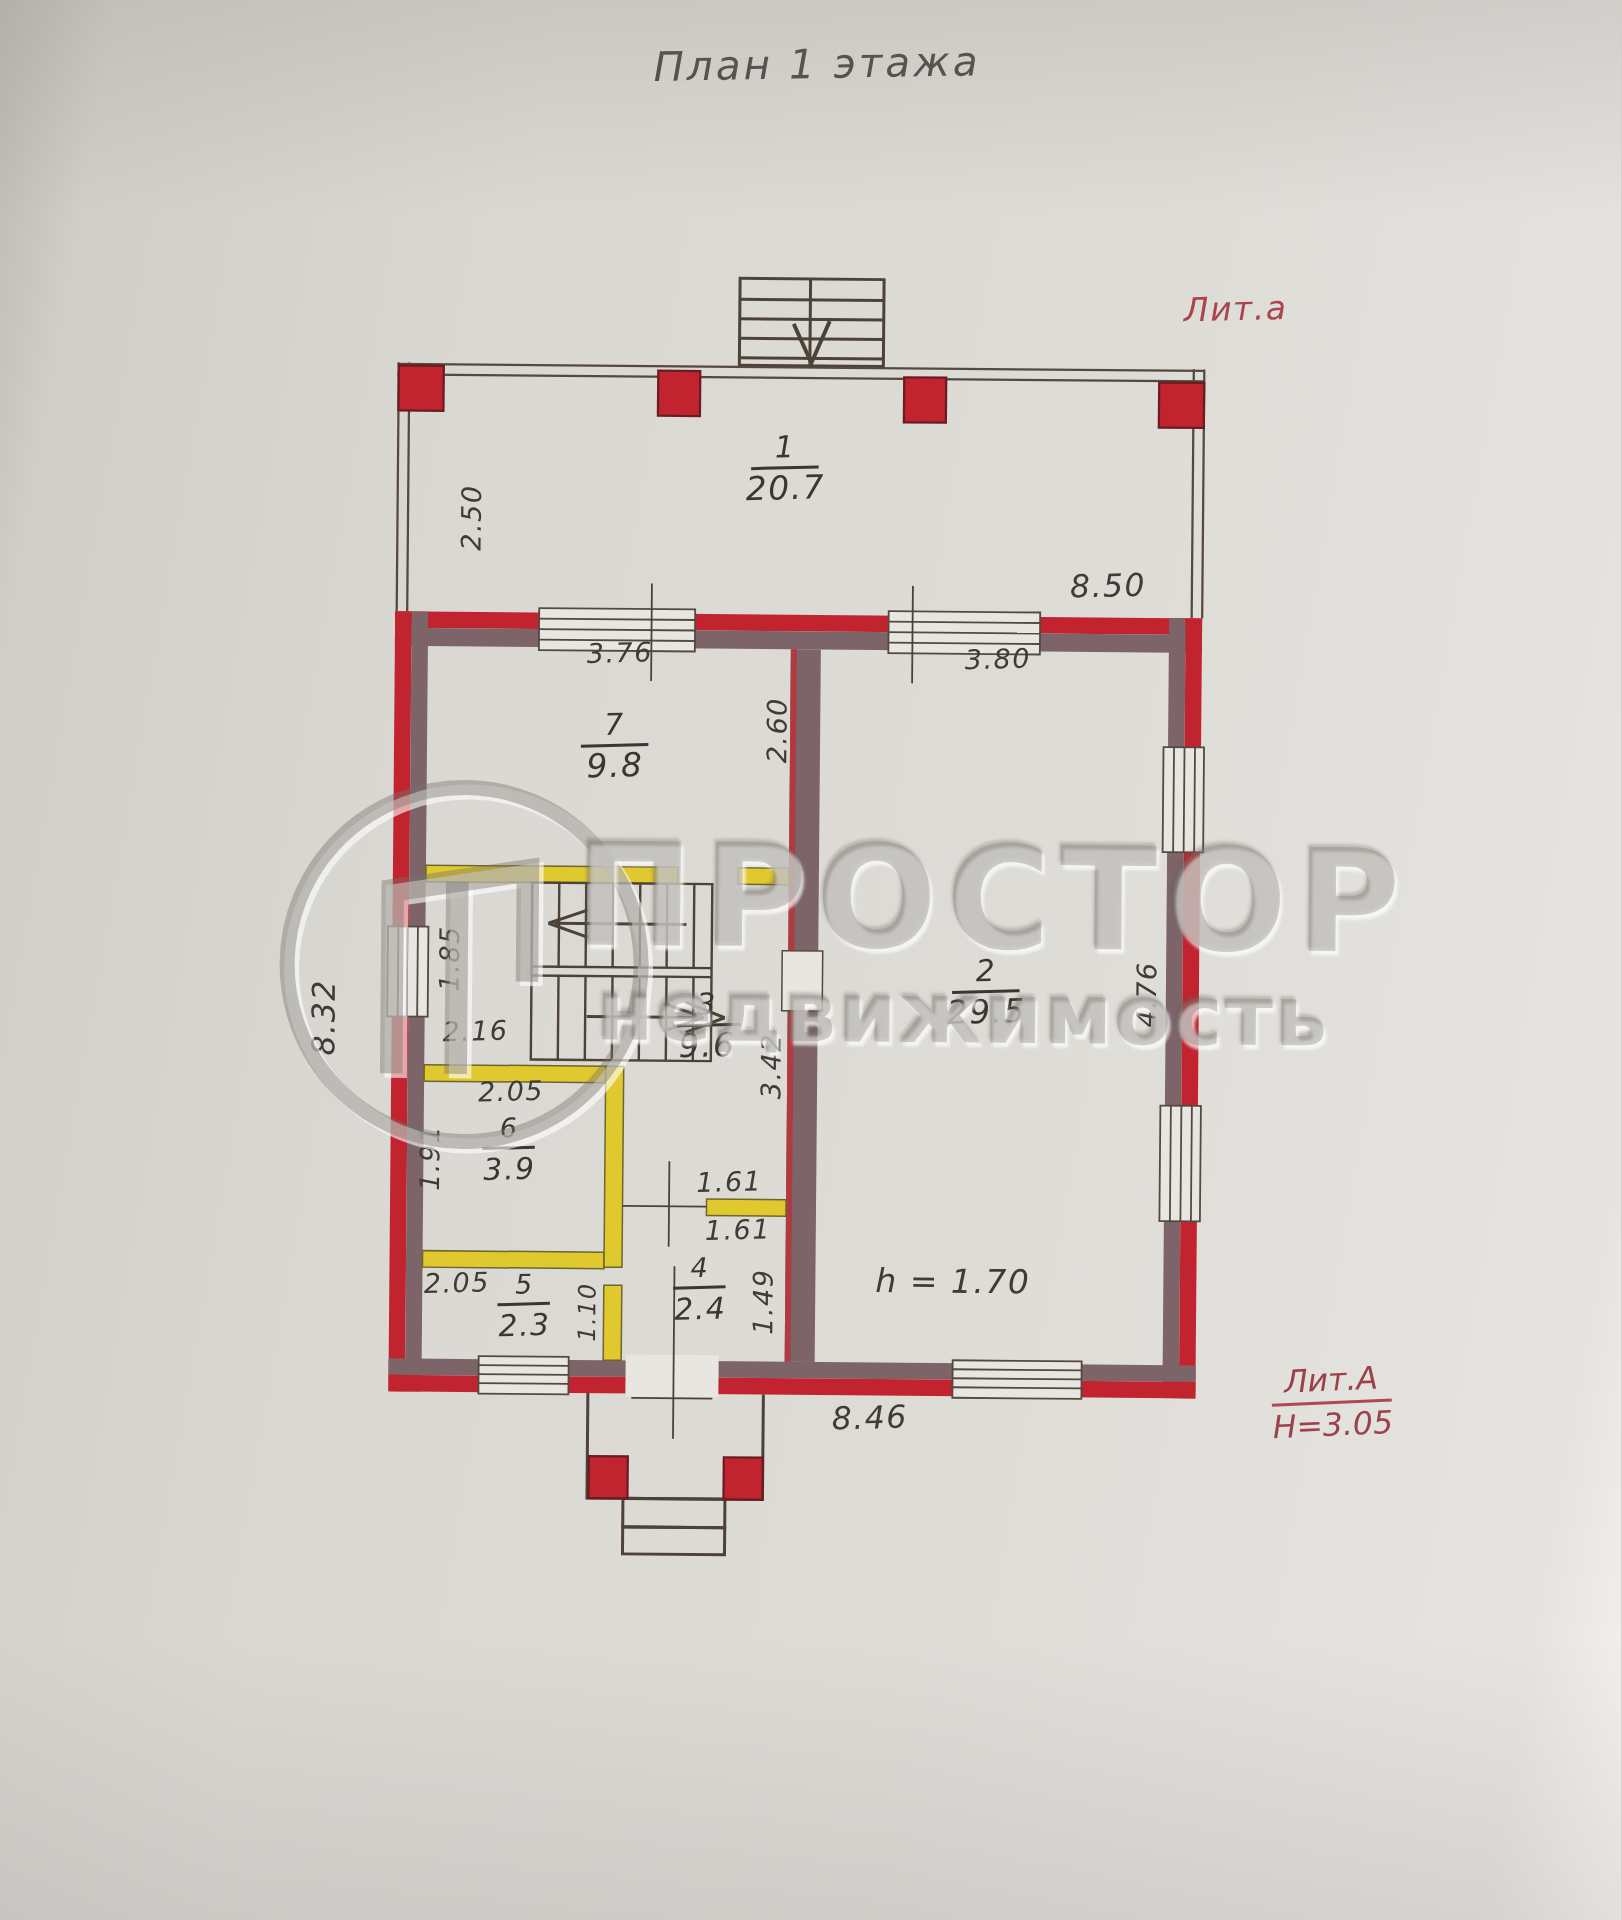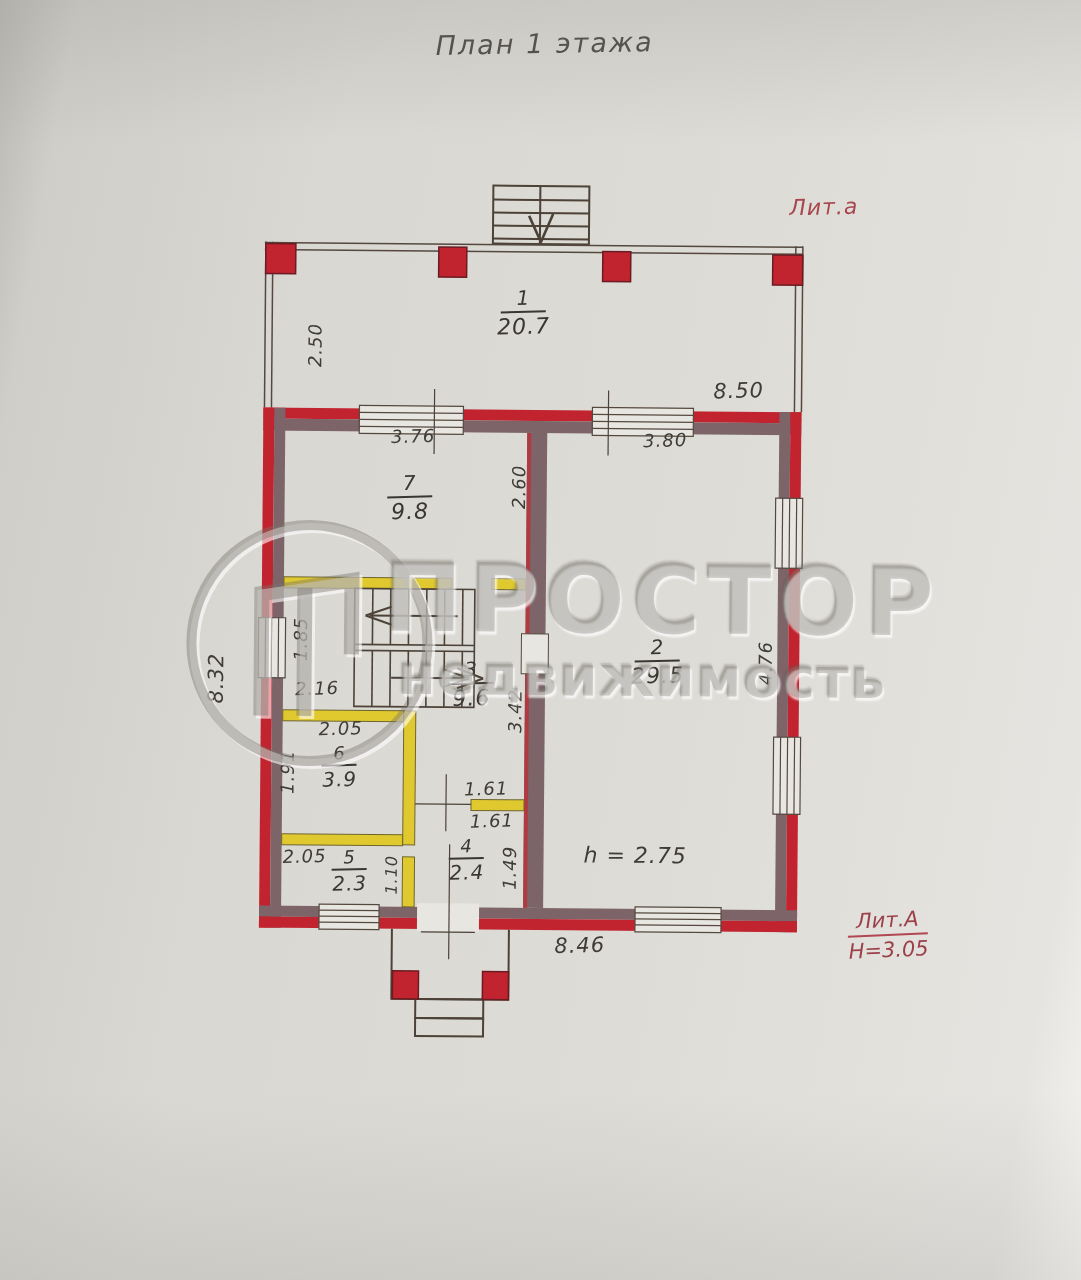--- a/index.html
+++ b/index.html
@@ -241,21 +241,21 @@
   <div class="dim v" style="left:766px;top:661px">4.76</div>
   <div class="dim" style="left:342px;top:730px">2.05</div>
   <div class="dim v" style="left:289px;top:774px">1.91</div>
   <div class="dim" style="left:488px;top:789px">1.61</div>
   <div class="dim" style="left:494px;top:821px">1.61</div>
   <div class="dim" style="left:307px;top:858px">2.05</div>
   <div class="dim v" style="left:394px;top:876px;font-size:16px">1.10</div>
   <div class="dim v" style="left:512px;top:868px">1.49</div>
   <div class="dim big" style="left:583px;top:945px">8.46</div>
 
-  <div class="note" style="left:586px;top:842px">h = 2.75</div>
+  <div class="note" style="left:586px;top:842px">h = 1.70</div>
 
   <div class="label litA">
     <span class="l1">Лит.А</span>
     <span class="l2">Н=3.05</span>
   </div>
 
   <svg width="290" height="290" viewBox="0 0 290 290" style="left:165px;top:505px" fill="none">
     <circle cx="148" cy="143" r="118" stroke="rgba(255,255,255,.6)" stroke-width="10"></circle>
     <circle cx="145" cy="140" r="118" stroke="rgba(118,114,107,.42)" stroke-width="10"></circle>
     <g stroke="rgba(255,255,255,.6)" stroke-width="15" transform="translate(3,3)">

